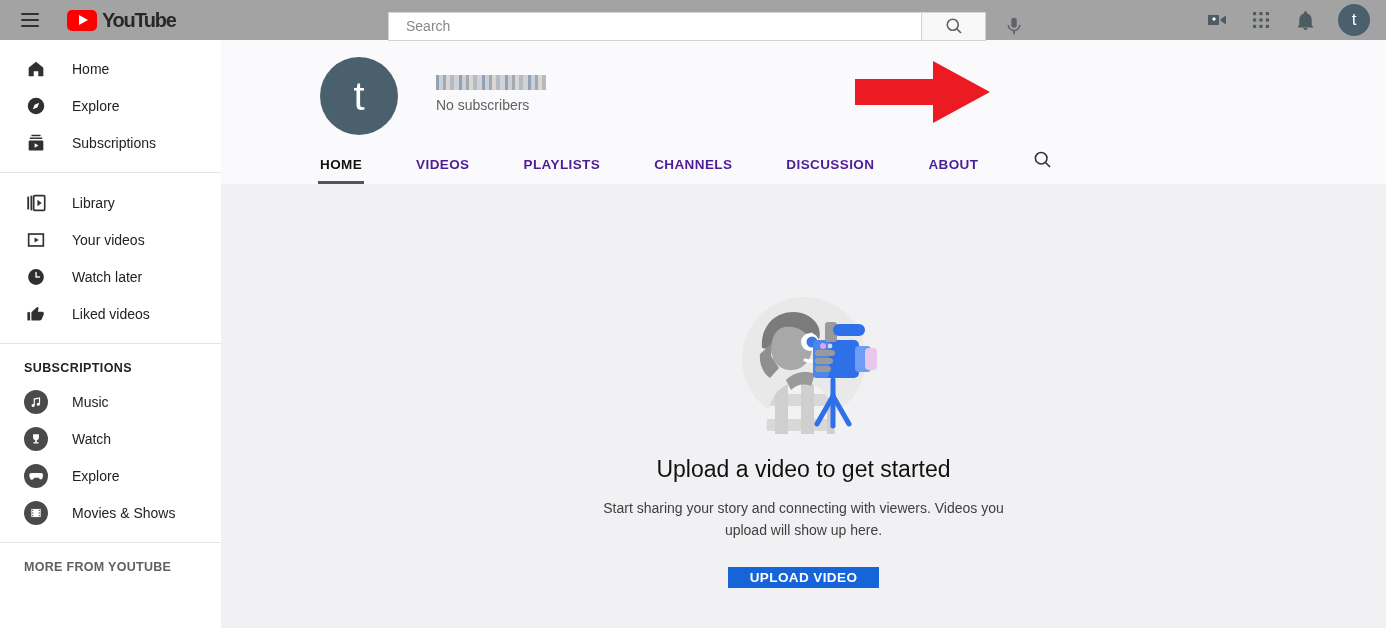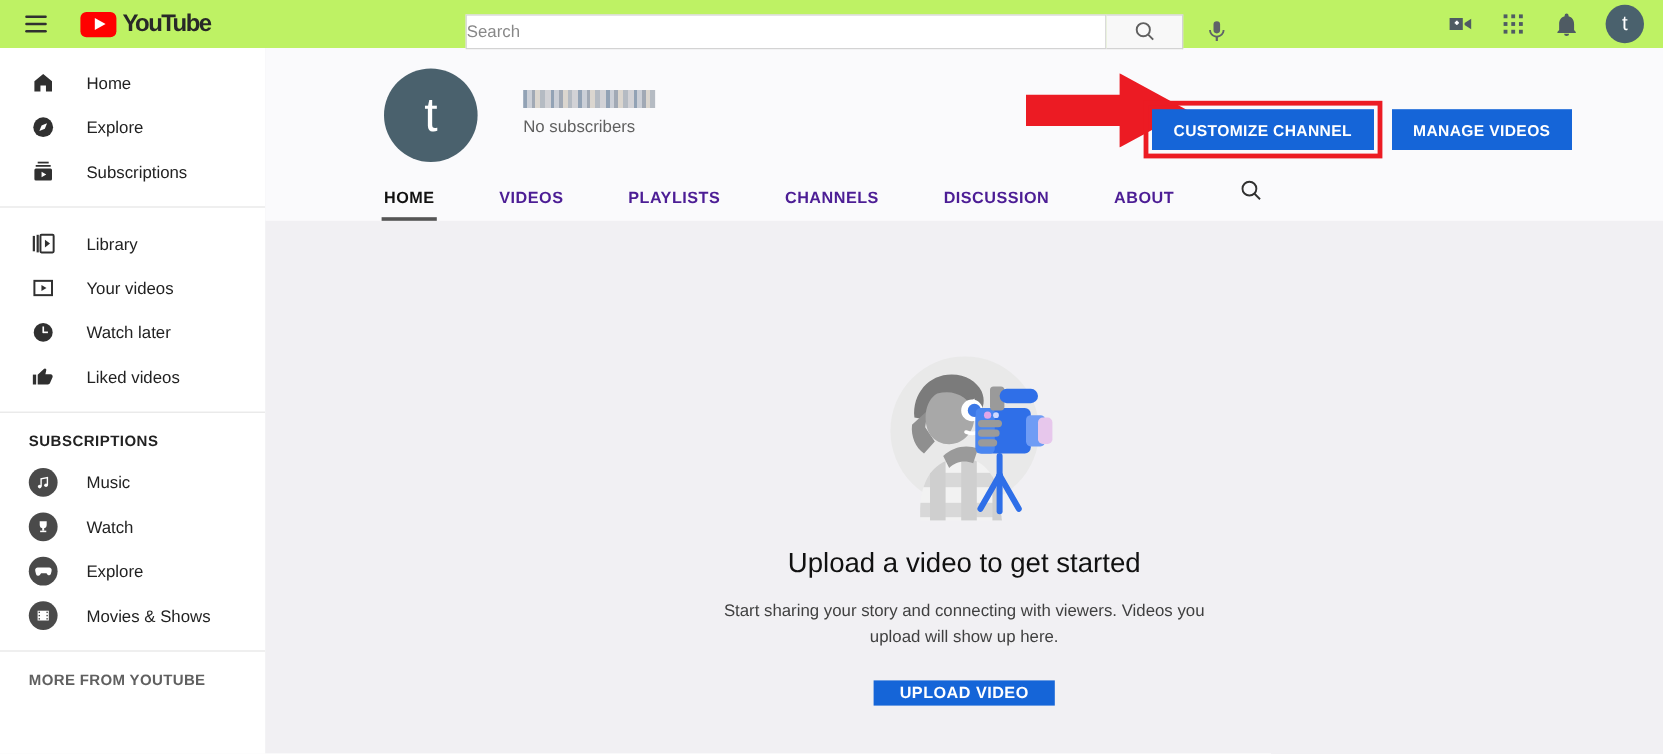--- a/index.html
+++ b/index.html
@@ -9,21 +9,21 @@
     background: #ffffff;
     font-family: "Liberation Sans", sans-serif;
     -webkit-font-smoothing: antialiased;
   }
   .app { position: relative; width: 1386px; height: 628px; }
 
   
   .topbar {
     position: absolute; top: 0; left: 0;
     width: 1386px; height: 40px;
-    background: #bef264;
+    background: #a3a3a3;
     display: flex; align-items: center;
     z-index: 30;
   }
   .hamburger {
     width: 24px; height: 24px;
     margin-left: 21px;
     display: flex; flex-direction: column; justify-content: center;
     gap: 4px; cursor: pointer;
   }
   .hamburger span { display: block; height: 2px; width: 18px; background: #303030; border-radius: 1px; }
@@ -47,21 +47,21 @@
   
   .search-wrap {
     position: absolute; left: 388px; top: 6px;
     display: flex; align-items: center;
   }
   .search-box {
     width: 534px; height: 29px;
     border: 1px solid #d3d3d3;
     background: #ffffff;
     display: flex; align-items: center;
-    padding-left: 0;
+    padding-left: 17px;
   }
   .search-input {
     border: none; outline: none; background: transparent;
     font-family: "Liberation Sans", sans-serif;
     font-size: 14px; color: #222; width: 100%;
   }
   .search-input::placeholder { color: #888888; }
   .search-btn {
     width: 64px; height: 29px;
     border: 1px solid #d3d3d3; border-left: none;
@@ -413,26 +413,20 @@
         <div class="ch-meta">
           <div class="ch-name-blur"></div>
           <div class="ch-subs">No subscribers</div>
         </div>
       </div>
 
       <svg class="red-arrow" width="135" height="62" viewBox="0 0 135 62">
         <path d="M0 18 H78 V0 L135 31 L78 62 V44 H0 Z" fill="#ec1b23"></path>
       </svg>
 
-      <div class="ch-actions">
-        <div class="highlight-box">
-          <button class="btn-blue">CUSTOMIZE CHANNEL</button>
-        </div>
-        <button class="btn-blue gap-btn">MANAGE VIDEOS</button>
-      </div>
 
       <div class="tabs">
         <div class="tab active">HOME</div>
         <div class="tab">VIDEOS</div>
         <div class="tab">PLAYLISTS</div>
         <div class="tab">CHANNELS</div>
         <div class="tab">DISCUSSION</div>
         <div class="tab">ABOUT</div>
         <div class="tab-search">
           <svg width="21" height="21" viewBox="0 0 24 24">

